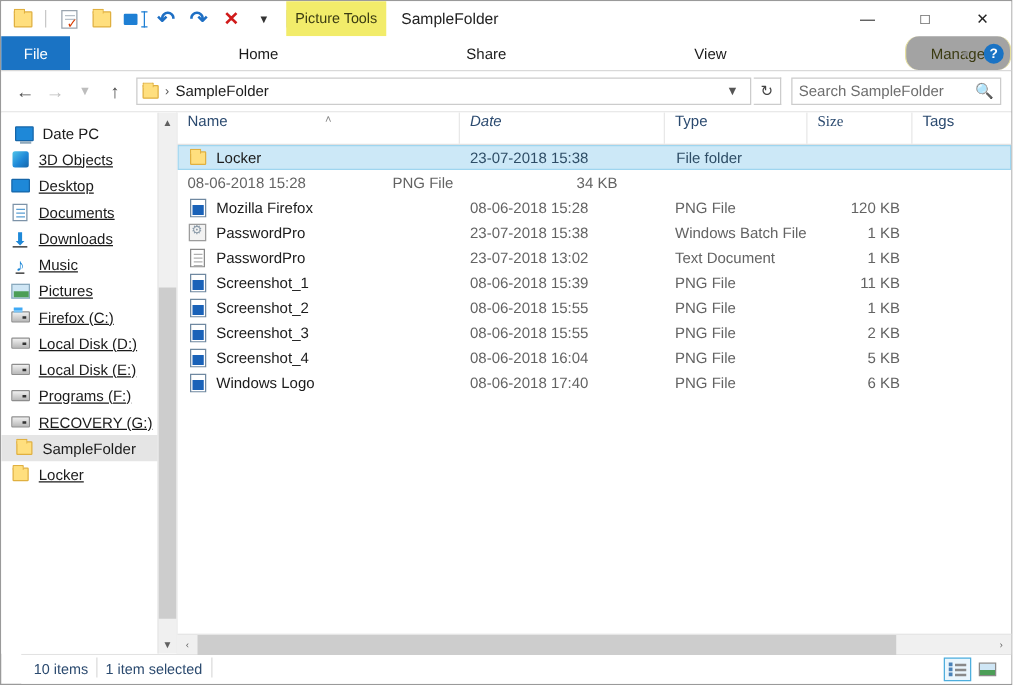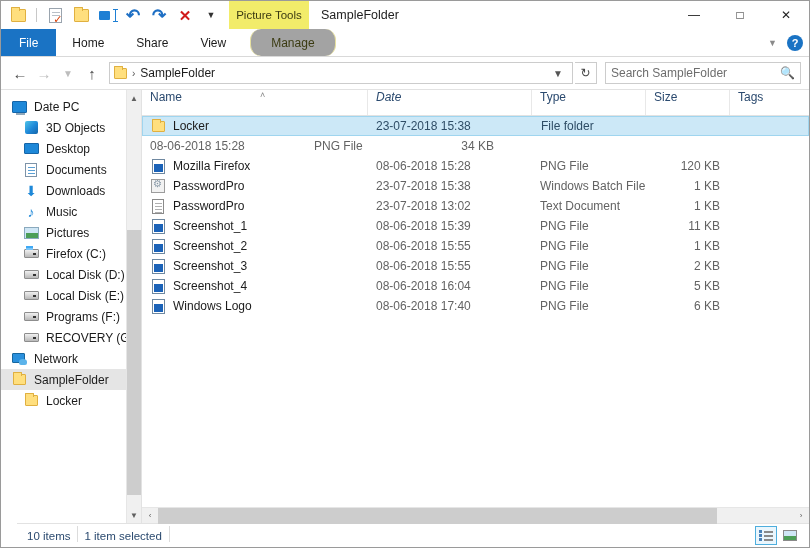--- a/index.html
+++ b/index.html
@@ -83,21 +83,21 @@
     width: 46px; height: 28px;
     display: flex; align-items: center; justify-content: center;
     font-size: 12px; color: #222;
   }
 
   
   .tabbar {
     height: 28px; min-height: 28px;
     display: flex; align-items: stretch;
     border-bottom: 1px solid #d9d9d9;
-    position: relative; background: #fff;
+    position: relative; background: #fff; justify-content: space-between;
   }
   .tab {
     display: flex; align-items: center; justify-content: center;
     padding: 0 16px; font-size: 12px; color: #1b1b1b;
   }
   .tab.file { background: #1a73c4; color: #fff; padding: 0 18px; }
   .tab.manage {
     background: #a3a3a3;
     border-left: 1px solid #e6e0a0; border-right: 1px solid #e6e0a0;
     padding: 12px 20px; margin-left: 8px; color: #3b3b12; border-radius: 11px;
@@ -129,41 +129,41 @@
   }
   .addr-crumb { font-size: 12px; color: #1b1b1b; }
   .addr-sep { font-size: 10px; color: #555; }
   .addr-drop { margin-left: auto; font-size: 10px; color: #555; padding: 0 5px; }
   .refresh-btn {
     width: 22px; height: 22px; border: 1px solid #cccccc; border-left: none;
     display: flex; align-items: center; justify-content: center;
     font-size: 12px; color: #444; background: #fff;
   }
   .search-box {
-    width: 196px; height: 22px; border: 1px solid #cccccc; background: #fff;
+    width: 168px; height: 22px; border: 1px solid #cccccc; background: #fff;
     display: flex; align-items: center; padding: 0 5px; margin-left: 6px;
   }
   .search-box .ph { font-size: 12px; color: #6d6d6d; flex: 1; }
   .search-box .mag { font-size: 12px; color: #444; }
 
   
   .body { flex: 1; display: flex; min-height: 0; border-top: 1px solid #e2e2e2; }
 
   
   .sidebar {
     width: 140px; min-width: 140px; background: #fff;
     position: relative; overflow: hidden;
     padding-top: 6px;
   }
   .nav-item {
     height: 21px; display: flex; align-items: center;
     font-size: 12px; color: #1b1b1b; white-space: nowrap;
     padding-left: 10px; gap: 7px;
   }
-  .nav-item.lvl1 { padding-left: 22px; }
+  .nav-item.lvl1 { padding-left: 7px; text-decoration: underline; }
   .nav-item.selected { background: #e5e5e5; }
   .nav-ico { width: 16px; height: 16px; display: flex; align-items: center; justify-content: center; flex: 0 0 16px; }
 
   .ic-pc { width: 15px; height: 12px; background: #1e88d8; border: 1px solid #1565a8; border-radius: 1px; position: relative; }
   .ic-pc:after { content:""; position:absolute; left:3px; bottom:-3px; width:9px; height:2px; background:#8fa8bb; }
   .ic-3d { width: 13px; height: 13px; background: linear-gradient(135deg,#4fc3e8 0%,#1e88d8 55%,#1565a8 100%); transform: rotate(0deg); border-radius:2px; }
   .ic-desk { width: 15px; height: 11px; background: #1e88d8; border: 1px solid #1565a8; border-radius:1px; }
   .ic-doc { width: 12px; height: 14px; background: #fff; border: 1px solid #7d93a8; position: relative; }
   .ic-doc i { position: absolute; left: 2px; width: 7px; height: 1px; background: #5a9fd4; display:block; }
   .ic-dl { font-size: 14px; color: #1e88d8; line-height: 1; }
@@ -196,21 +196,21 @@
   .filepane { flex: 1; display: flex; flex-direction: column; min-width: 0; background: #fff; border-left: 1px solid #e2e2e2; }
   .colhead {
     height: 26px; min-height: 26px; display: flex; align-items: stretch;
     border-bottom: 1px solid #e2e2e2; position: relative;
   }
   .col {
     display: flex; align-items: flex-start; font-size: 12px; color: #2b4a6f;
     padding-left: 8px; border-right: 1px solid #e8e8e8; position: relative;
   }
   .c-name { width: 226px; } .c-date { width: 164px; font-style: italic; }
-  .c-type { width: 114px; } .c-size { width: 84px; } .c-tags { flex: 1; border-right: none; }
+  .c-type { width: 114px; } .c-size { width: 84px; font-family: Liberation Serif, serif; } .c-tags { flex: 1; border-right: none; }
   .sortcaret { position: absolute; left: 118px; top: 0px; font-size: 9px; color: #8a8a8a; }
 
   .rows { flex: 1; overflow: hidden; }
   .row {
     height: 20px; display: flex; align-items: center;
     font-size: 12px; color: #1b1b1b;
   }
   .row.selected { background: #cce8f7; border: 1px solid #9fd5ef; }
   .cell { display: flex; align-items: center; overflow: hidden; white-space: nowrap; }
   .cell.name { width: 226px; padding-left: 8px; gap: 7px; }
@@ -409,26 +409,20 @@
             <span class="nav-ico">
               <span class="ic-drive"></span>
             </span>
             <span>Programs (F:)</span>
           </div>
           <div class="nav-item lvl1">
             <span class="nav-ico">
               <span class="ic-drive"></span>
             </span>
             <span>RECOVERY (G:)</span>
-          </div>
-          <div class="nav-item lvl0">
-            <span class="nav-ico">
-              <span class="ic-net"></span>
-            </span>
-            <span>Network</span>
           </div>
           <div class="nav-item lvl0 selected">
             <span class="nav-ico">
               <span class="folder-ico sm"></span>
             </span>
             <span>SampleFolder</span>
           </div>
           <div class="nav-item lvl1">
             <span class="nav-ico">
               <span class="folder-ico sm"></span>

